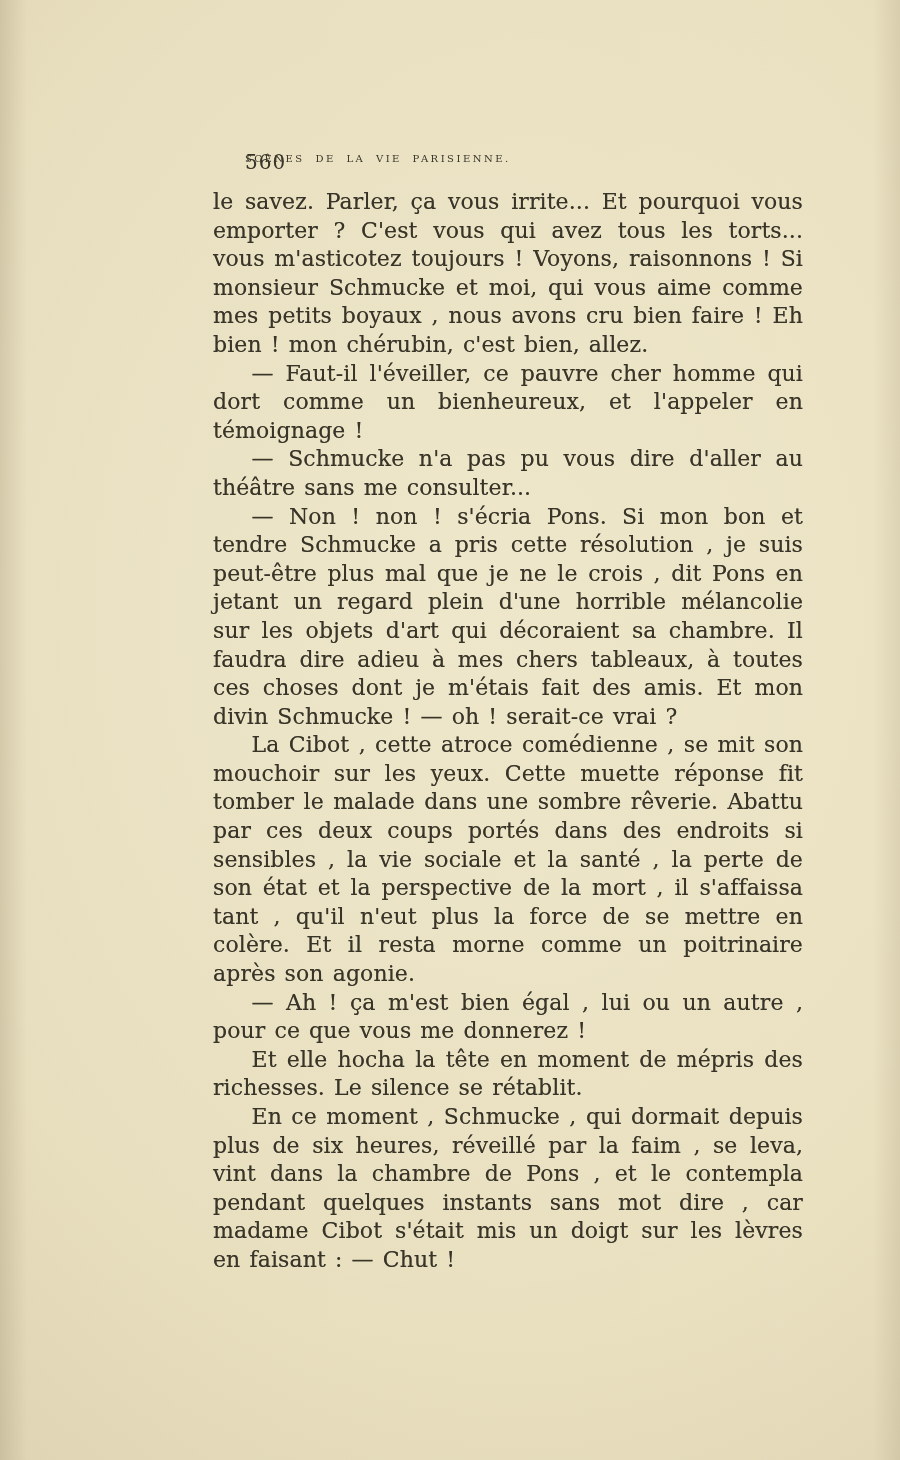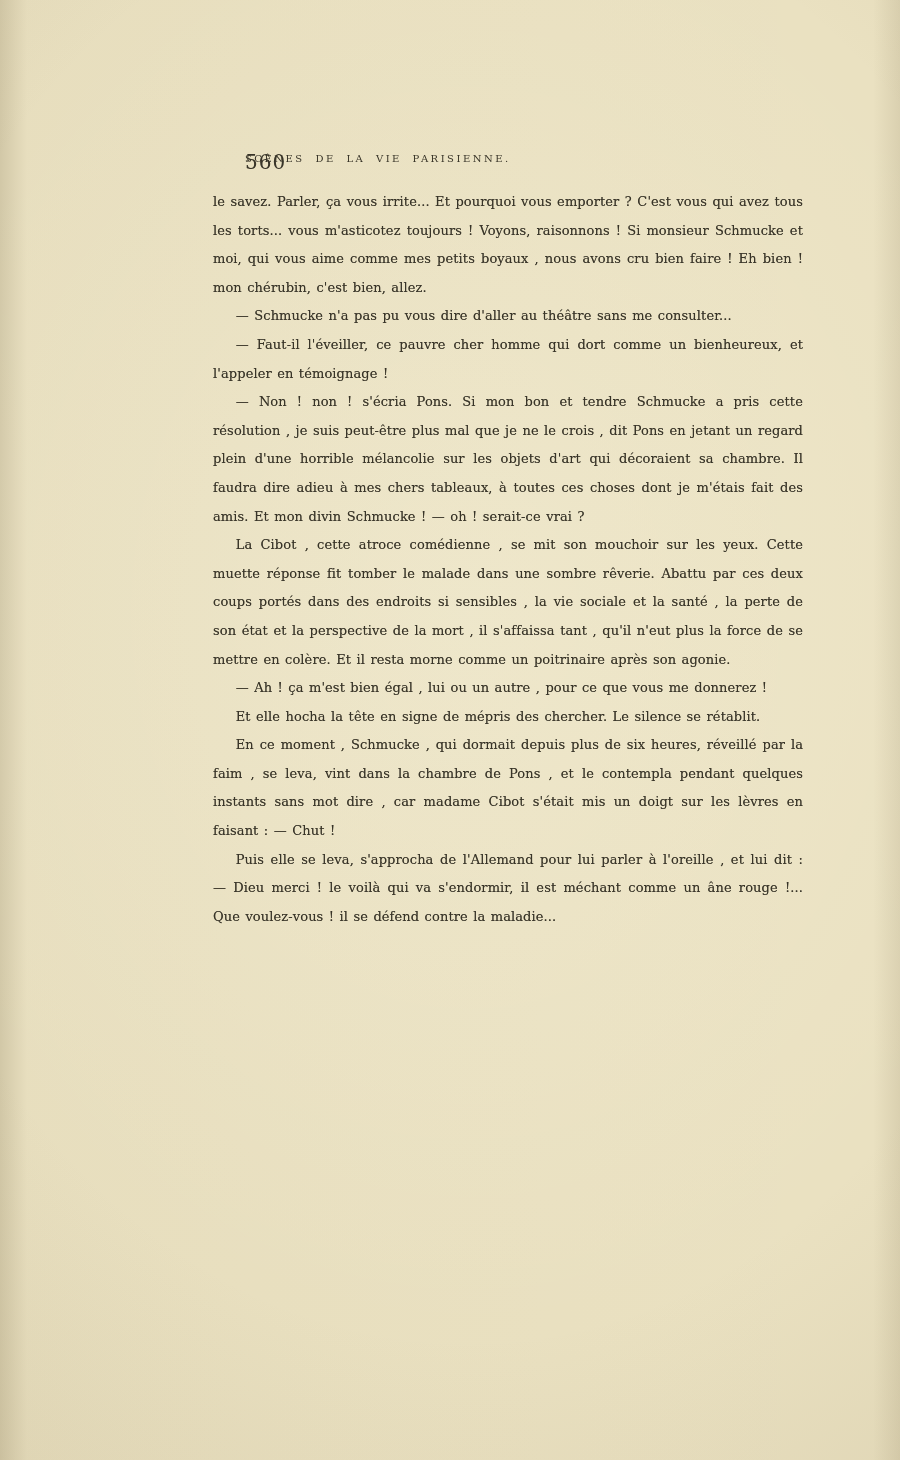--- a/index.html
+++ b/index.html
@@ -60,21 +60,21 @@
   .running-header {
     text-align: left;
     font-size: 10px;
     letter-spacing: 2.5px;
     word-spacing: 5px;
     padding-top: 5px;
     white-space: nowrap;
   }
   .body-text p {
     margin: 0;
-    font-size: 13px;
+    font-size: 22px;
     line-height: 28.6px;
     text-align: justify;
     text-indent: 1.75em;
     word-spacing: 0.09em;
     letter-spacing: 0.1px;
     text-shadow: 0 0 0.5px rgba(56,52,40,0.55);
   }
   .body-text p.no-indent {
     text-indent: 0;
   }
@@ -85,24 +85,23 @@
 <div class="sheet">
   <div class="content">
 
     <div class="page-header">
       <span class="page-number">560</span>
       <div class="running-header">SCÈNES DE LA VIE PARISIENNE.</div>
     </div>
 
     <div class="body-text">
       <p class="no-indent">le savez. Parler, ça vous irrite... Et pourquoi vous emporter ? C'est vous qui avez tous les torts... vous m'asticotez toujours ! Voyons, raisonnons ! Si monsieur Schmucke et moi, qui vous aime comme mes petits boyaux , nous avons cru bien faire ! Eh bien ! mon chérubin, c'est bien, allez.</p>
+      <p>— Faut-il l'éveiller, ce pauvre cher homme qui dort comme un bienheureux, et l'appeler en témoignage !</p>
       <p>— Schmucke n'a pas pu vous dire d'aller au théâtre sans me consulter...</p>
-      <p>— Faut-il l'éveiller, ce pauvre cher homme qui dort comme un bienheureux, et l'appeler en témoignage !</p>
       <p>— Non ! non ! s'écria Pons. Si mon bon et tendre Schmucke a pris cette résolution , je suis peut-être plus mal que je ne le crois , dit Pons en jetant un regard plein d'une horrible mélancolie sur les objets d'art qui décoraient sa chambre. Il faudra dire adieu à mes chers tableaux, à toutes ces choses dont je m'étais fait des amis. Et mon divin Schmucke ! — oh ! serait-ce vrai ?</p>
       <p>La Cibot , cette atroce comédienne , se mit son mouchoir sur les yeux. Cette muette réponse fit tomber le malade dans une sombre rêverie. Abattu par ces deux coups portés dans des endroits si sensibles , la vie sociale et la santé , la perte de son état et la perspective de la mort , il s'affaissa tant , qu'il n'eut plus la force de se mettre en colère. Et il resta morne comme un poitrinaire après son agonie.</p>
       <p>— Ah ! ça m'est bien égal , lui ou un autre , pour ce que vous me donnerez !</p>
-      <p>Et elle hocha la tête en signe de mépris des chercher. Le silence se rétablit.</p>
+      <p>Et elle hocha la tête en moment de mépris des richesses. Le silence se rétablit.</p>
       <p>En ce moment , Schmucke , qui dormait depuis plus de six heures, réveillé par la faim , se leva, vint dans la chambre de Pons , et le contempla pendant quelques instants sans mot dire , car madame Cibot s'était mis un doigt sur les lèvres en faisant : — Chut !</p>
-      <p>Puis elle se leva, s'approcha de l'Allemand pour lui parler à l'oreille , et lui dit : — Dieu merci ! le voilà qui va s'endormir, il est méchant comme un âne rouge !... Que voulez-vous ! il se défend contre la maladie...</p>
     </div>
 
   </div>
 </div>
 
 </body></html>

